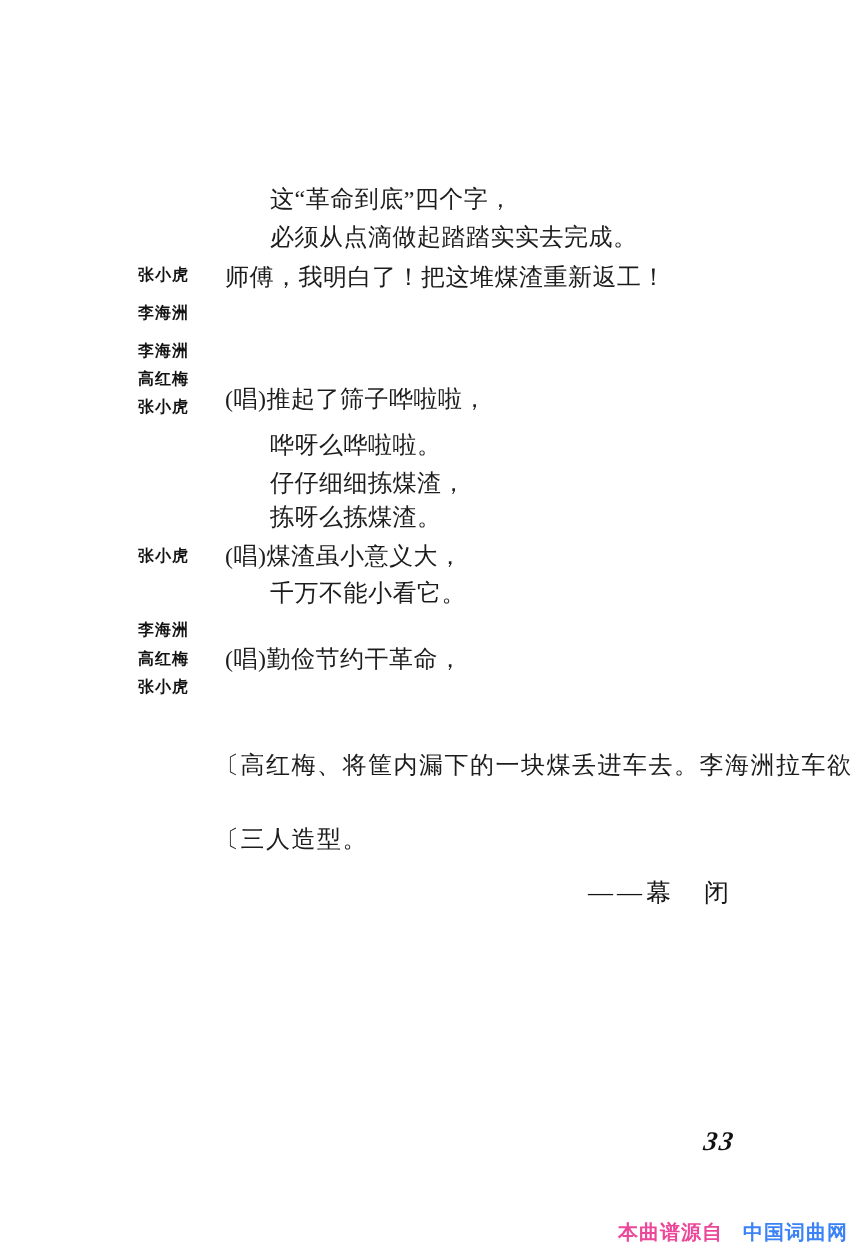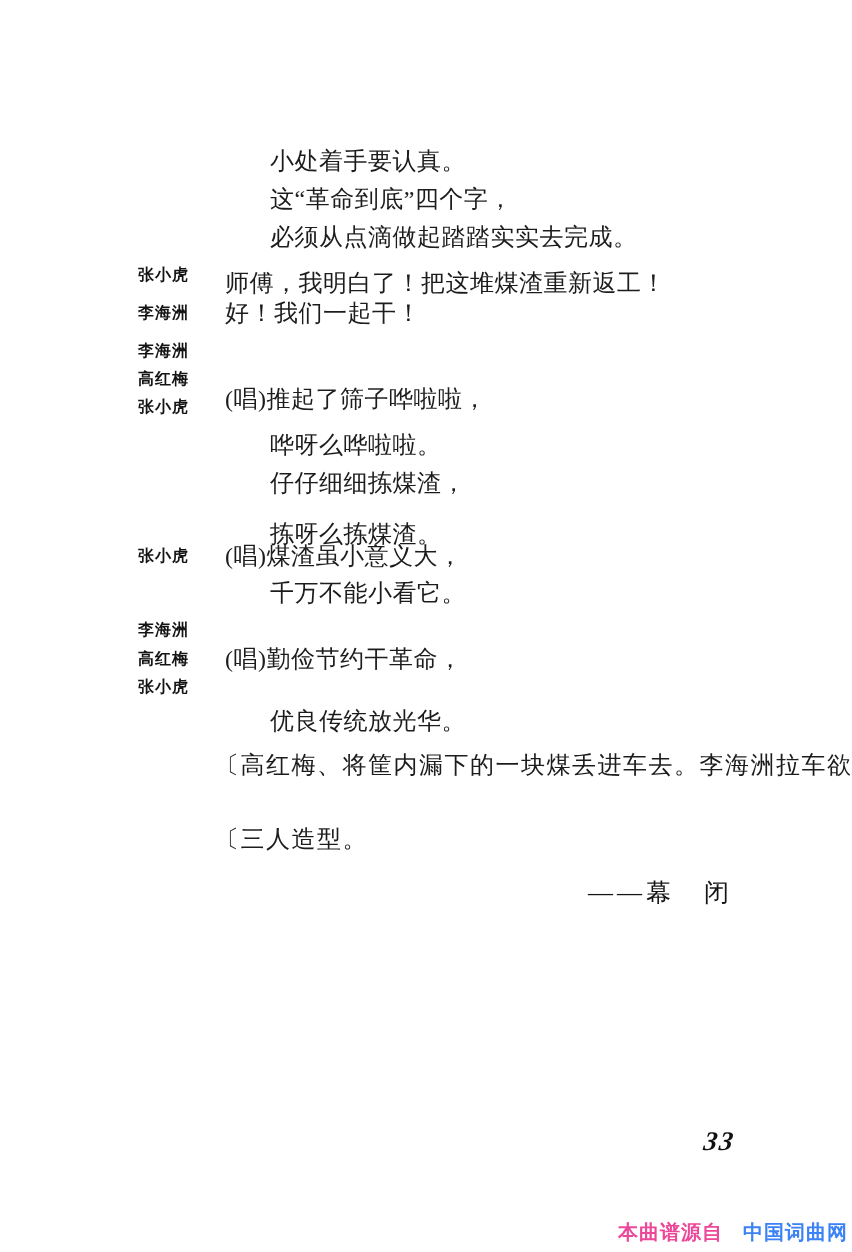--- a/index.html
+++ b/index.html
@@ -76,49 +76,46 @@
     white-space: nowrap;
   }
   .watermark .wm-prefix { color: #ec4899; letter-spacing: 1px; }
   .watermark .wm-site   { color: #3b82f6; letter-spacing: 1px; margin-left: 20px; }
 </style>
 </head>
 <body>
 
 <div class="page">
 
-  <div class="line lyric" style="top:146px">小处着手要认真。</div>
   <div class="line lyric" style="top:184px">这“革命到底”四个字，</div>
   <div class="line lyric" style="top:222px">必须从点滴做起踏踏实实去完成。</div>
 
   <div class="speaker" style="top:260px">张小虎</div>
-  <div class="line speech" style="top:268px">师傅，我明白了！把这堆煤渣重新返工！</div>
+  <div class="line speech" style="top:262px">师傅，我明白了！把这堆煤渣重新返工！</div>
 
   <div class="speaker" style="top:298px">李海洲</div>
-  <div class="line speech" style="top:298px">好！我们一起干！</div>
 
   <div class="speaker" style="top:336px">李海洲</div>
   <div class="speaker" style="top:364px">高红梅</div>
   <div class="speaker" style="top:392px">张小虎</div>
   <div class="line speech" style="top:384px">(唱)推起了筛子哗啦啦，</div>
 
   <div class="line lyric" style="top:468px">仔仔细细拣煤渣，</div>
   <div class="line lyric" style="top:430px">哗呀么哗啦啦。</div>
-  <div class="line lyric" style="top:519px">拣呀么拣煤渣。</div>
+  <div class="line lyric" style="top:502px">拣呀么拣煤渣。</div>
 
   <div class="speaker" style="top:541px">张小虎</div>
   <div class="line speech" style="top:541px">(唱)煤渣虽小意义大，</div>
   <div class="line lyric" style="top:578px">千万不能小看它。</div>
 
   <div class="speaker" style="top:615px">李海洲</div>
   <div class="speaker" style="top:644px">高红梅</div>
   <div class="speaker" style="top:672px">张小虎</div>
   <div class="line speech" style="top:644px">(唱)勤俭节约干革命，</div>
 
-  <div class="line lyric" style="top:706px">优良传统放光华。</div>
 
   <div class="line stage stage-line" style="top:750px">〔高红梅、将筐内漏下的一块煤丢进车去。李海洲拉车欲</div>
   <div class="line stage stage-line" style="top:824px">〔三人造型。</div>
 
   <div class="curtain">——幕　闭</div>
 
   <div class="page-number">33</div>
 
   <div class="watermark">
     <span class="wm-prefix">本曲谱源自</span><span class="wm-site">中国词曲网</span>

